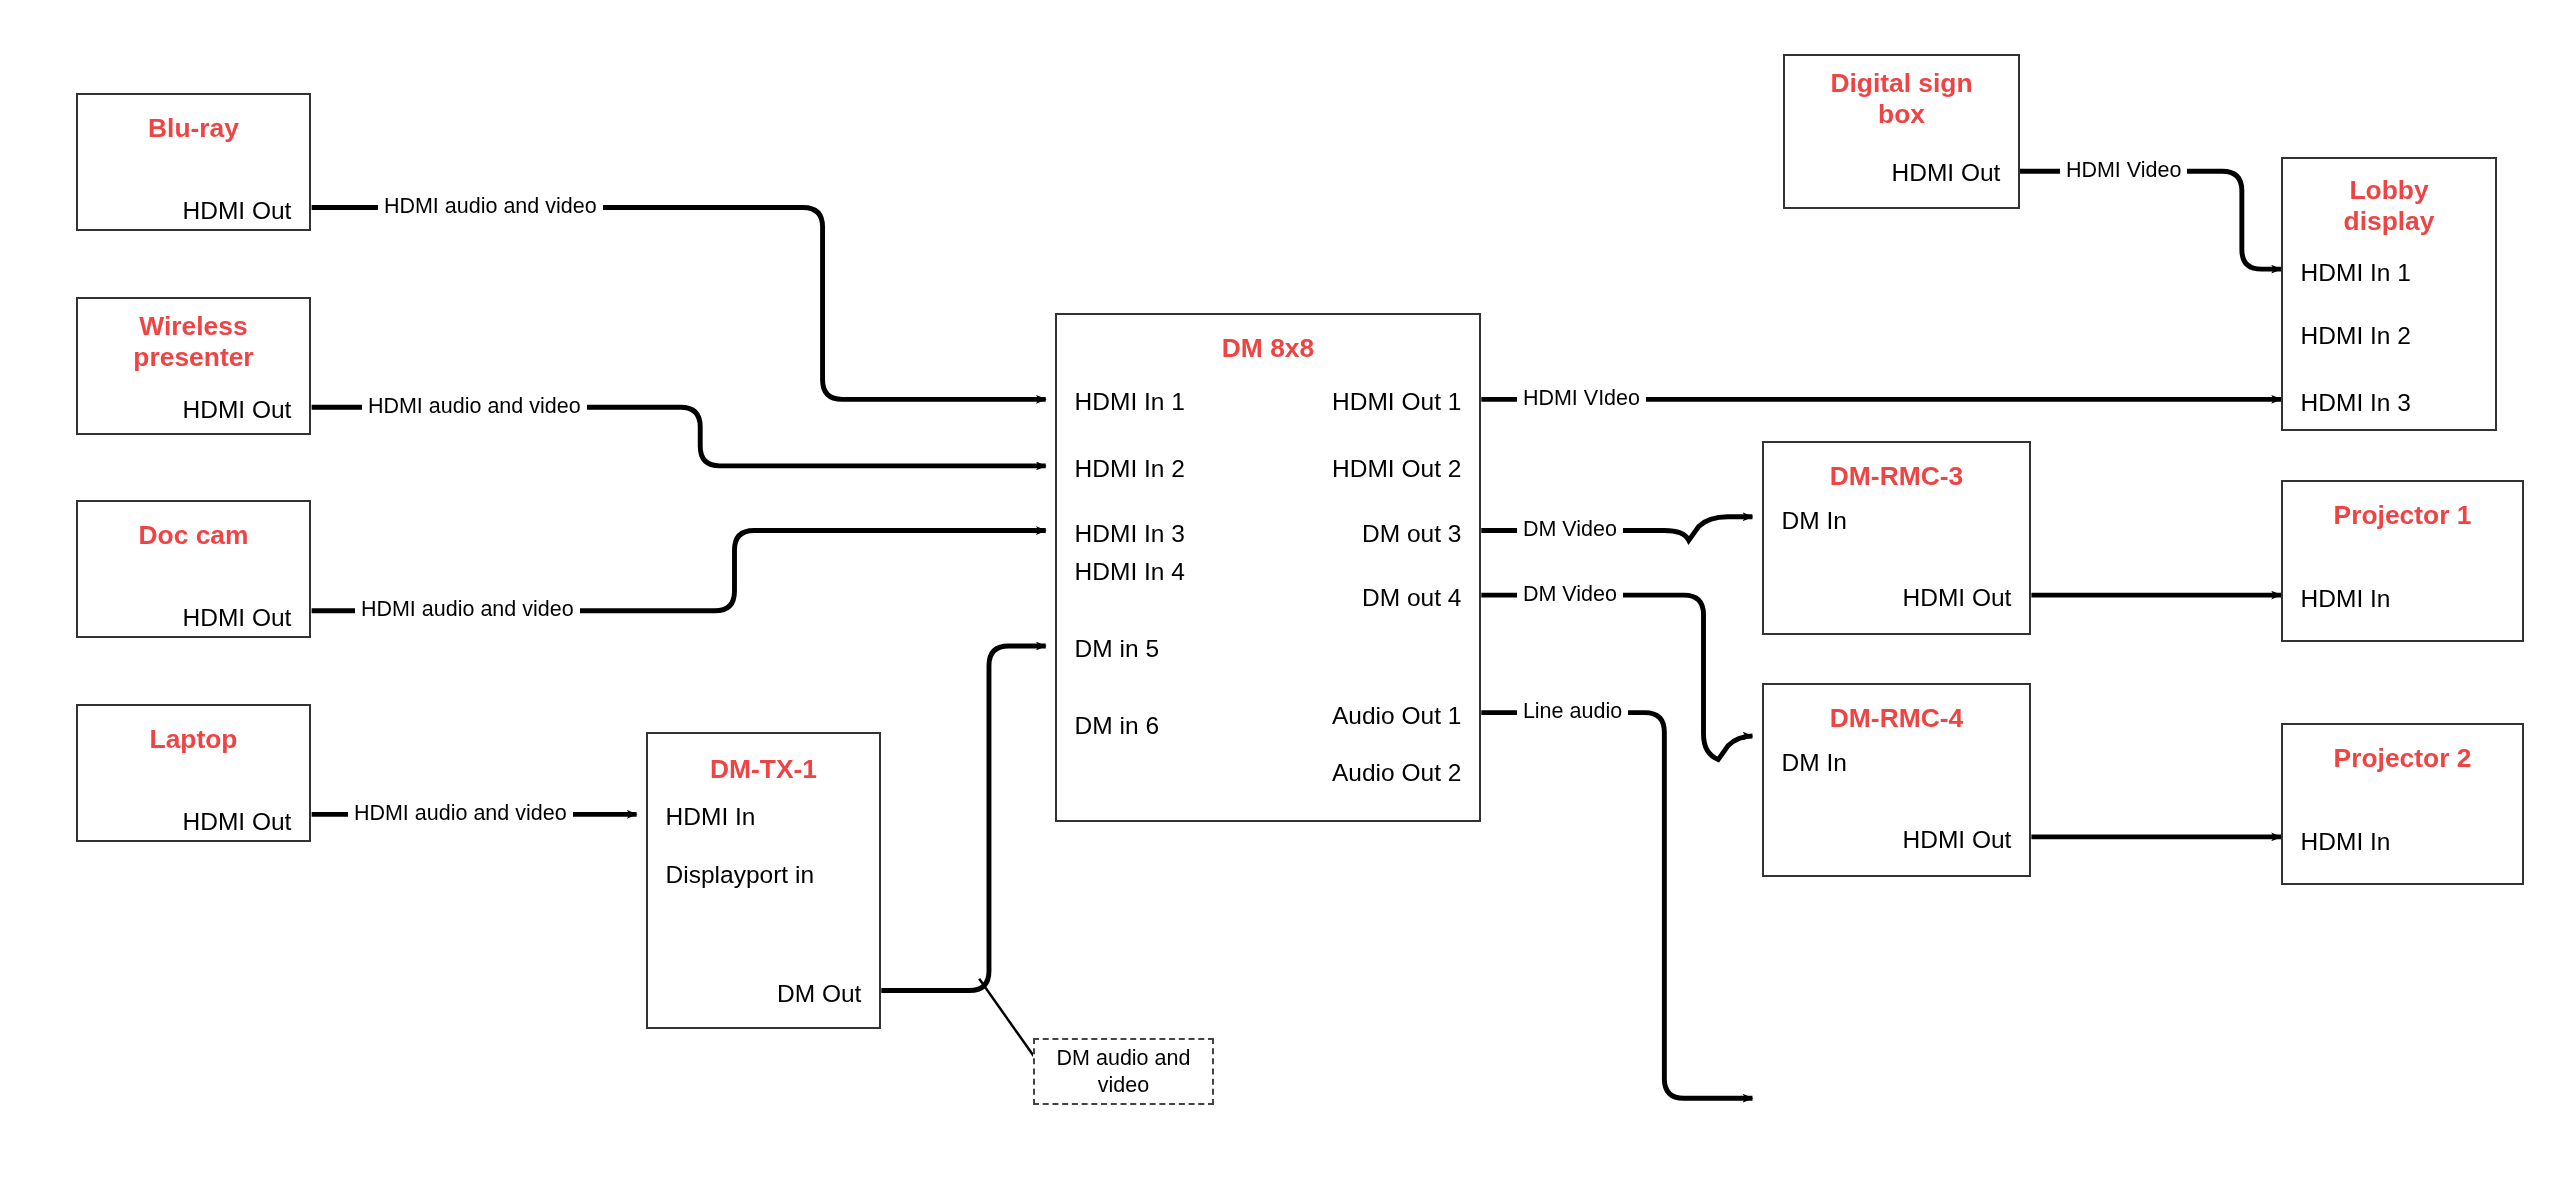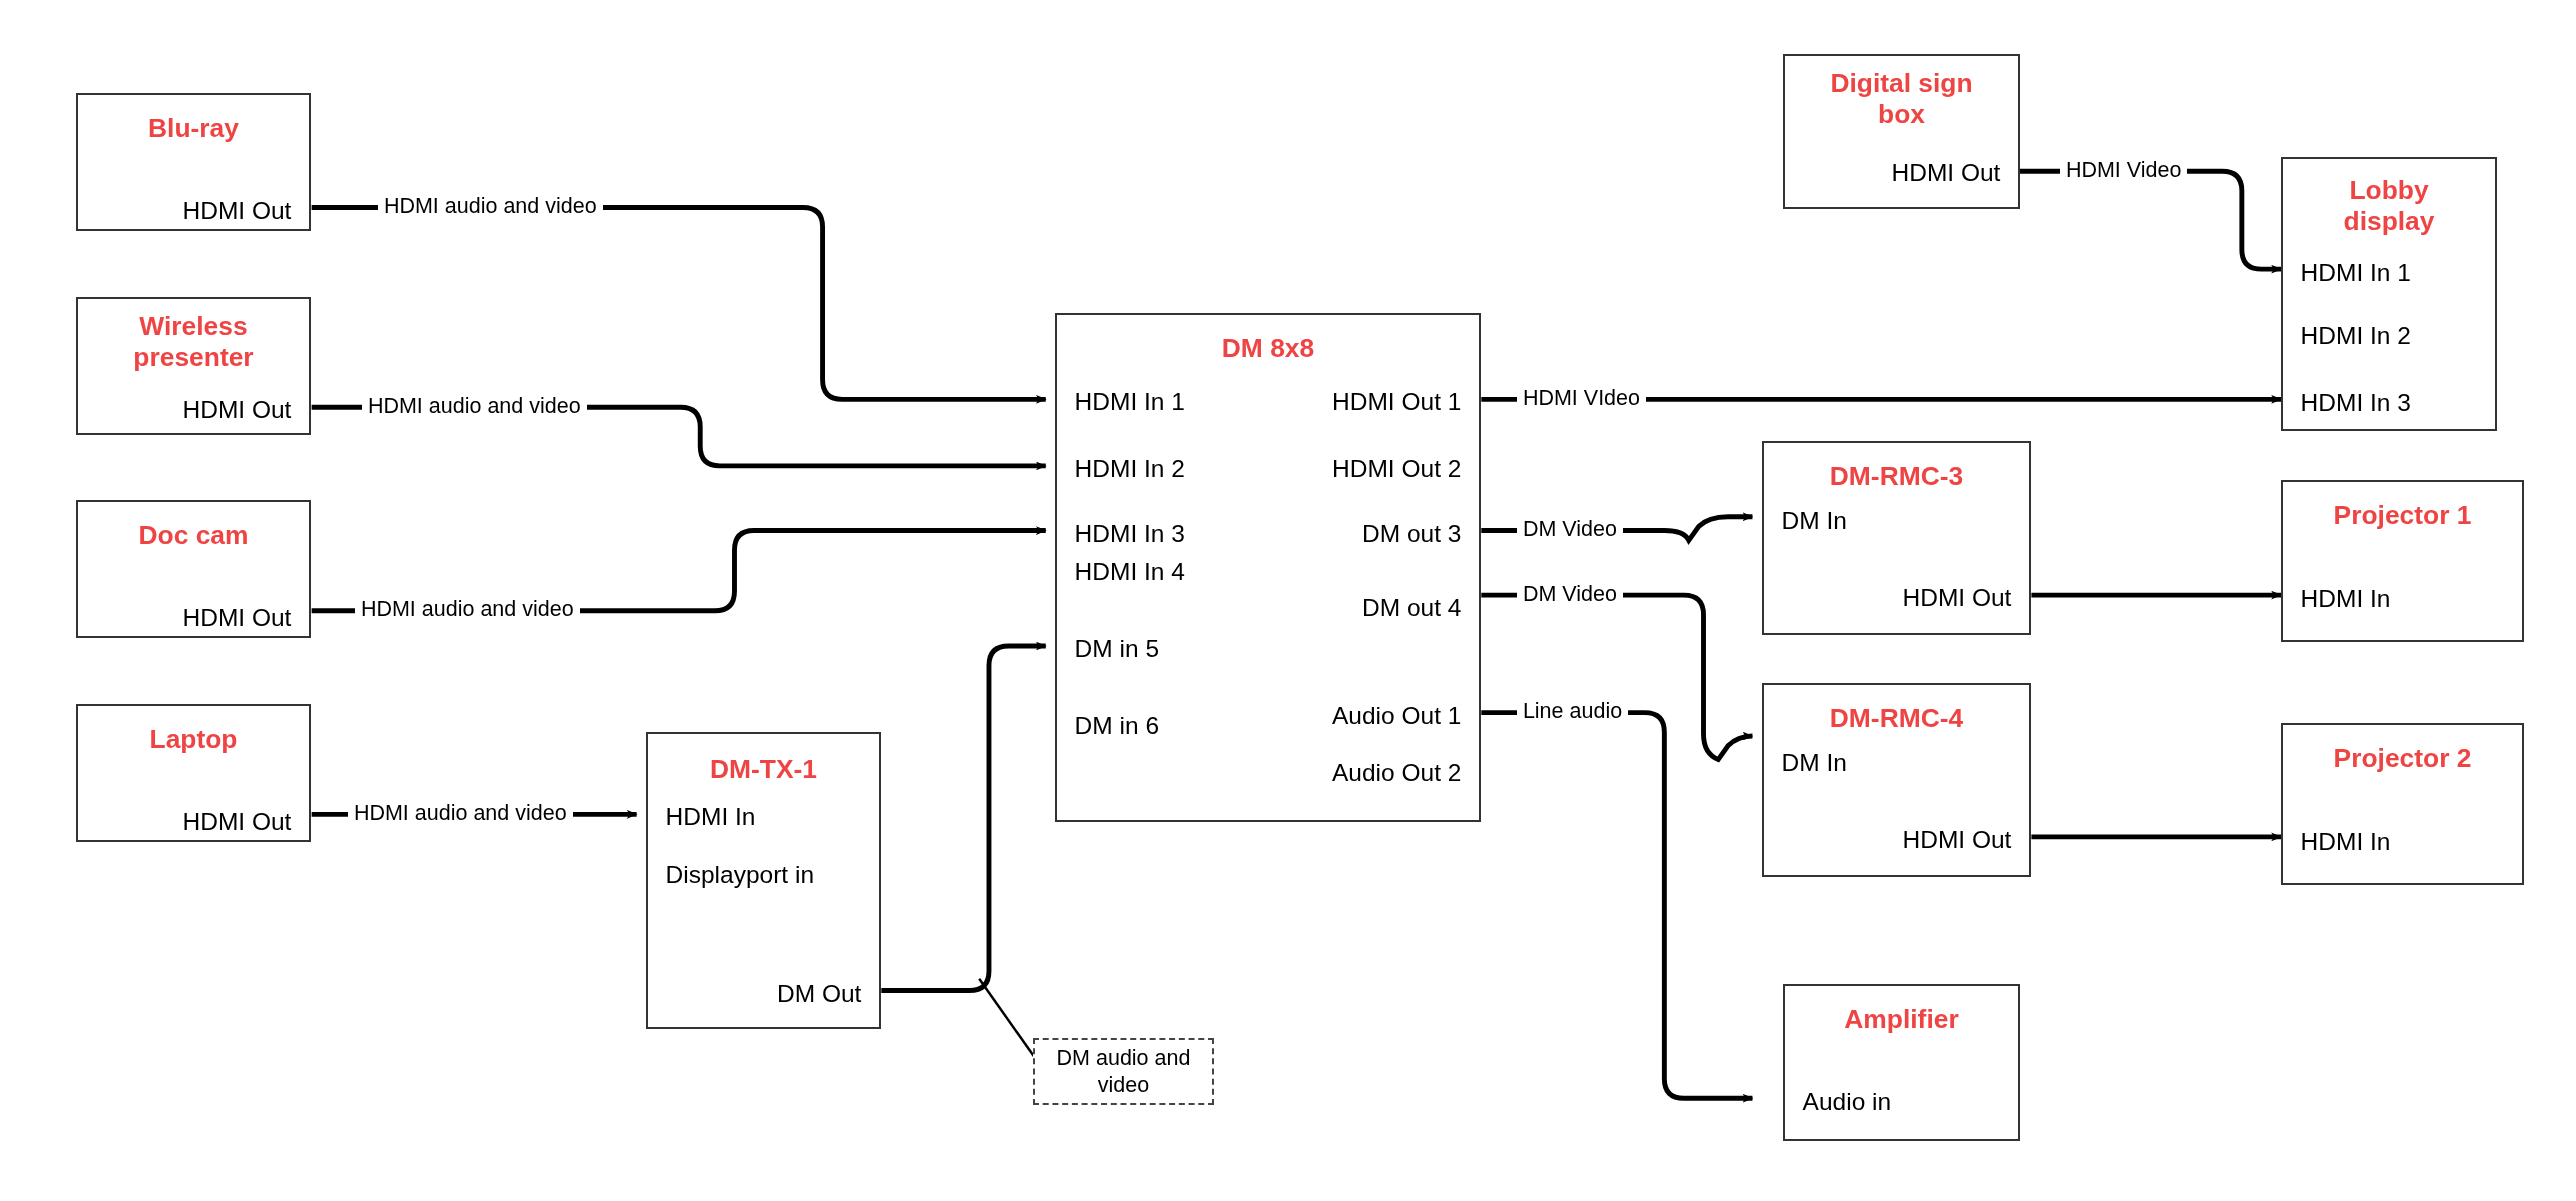--- a/index.html
+++ b/index.html
@@ -145,21 +145,21 @@
     <div class="port left" style="top:74px;">HDMI In 1</div>
     <div class="port left" style="top:141px;">HDMI In 2</div>
     <div class="port left" style="top:206px;">HDMI In 3</div>
     <div class="port left" style="top:244px;">HDMI In 4</div>
     <div class="port left" style="top:321px;">DM in 5</div>
     <div class="port left" style="top:398px;">DM in 6</div>
 
     <div class="port right" style="top:74px;">HDMI Out 1</div>
     <div class="port right" style="top:141px;">HDMI Out 2</div>
     <div class="port right" style="top:206px;">DM out 3</div>
-    <div class="port right" style="top:280px;">DM out 4</div>
+    <div class="port right" style="top:270px;">DM out 4</div>
     <div class="port right" style="top:388px;">Audio Out 1</div>
     <div class="port right" style="top:445px;">Audio Out 2</div>
   </div>
 
   <div class="node" style="left:1783px; top:54px; width:237px; height:155px;">
     <div class="node-title" style="top:11.7px;">Digital sign</div>
     <div class="node-title" style="top:43px;">box</div>
     <div class="port right" style="top:104px;">HDMI Out</div>
   </div>
 
@@ -186,24 +186,20 @@
   <div class="node" style="left:2281px; top:480px; width:243px; height:162px;">
     <div class="node-title" style="top:17.6px;">Projector 1</div>
     <div class="port left" style="top:104px;">HDMI In</div>
   </div>
 
   <div class="node" style="left:2281px; top:723px; width:243px; height:162px;">
     <div class="node-title" style="top:17.6px;">Projector 2</div>
     <div class="port left" style="top:104px;">HDMI In</div>
   </div>
 
-  <div class="node" style="left:1783px; top:984px; width:237px; height:157px;">
-    <div class="node-title" style="top:17.6px;">Amplifier</div>
-    <div class="port left" style="top:103px;">Audio in</div>
-  </div>
 
   <div class="edge-label" style="left:378px; top:195px;">HDMI audio and video</div>
 
   <div class="edge-label" style="left:362px; top:395px;">HDMI audio and video</div>
 
   <div class="edge-label" style="left:355px; top:598px;">HDMI audio and video</div>
 
   <div class="edge-label" style="left:348px; top:802px;">HDMI audio and video</div>
 
   <div class="edge-label" style="left:2060px; top:159px;">HDMI Video</div>

